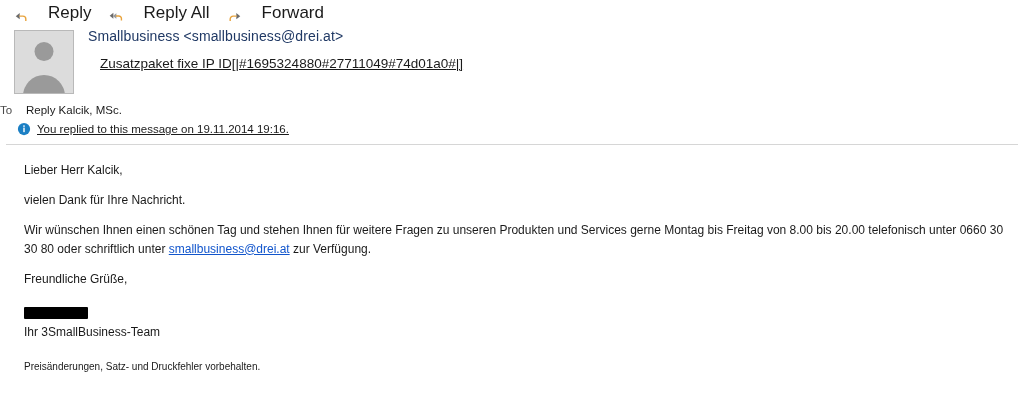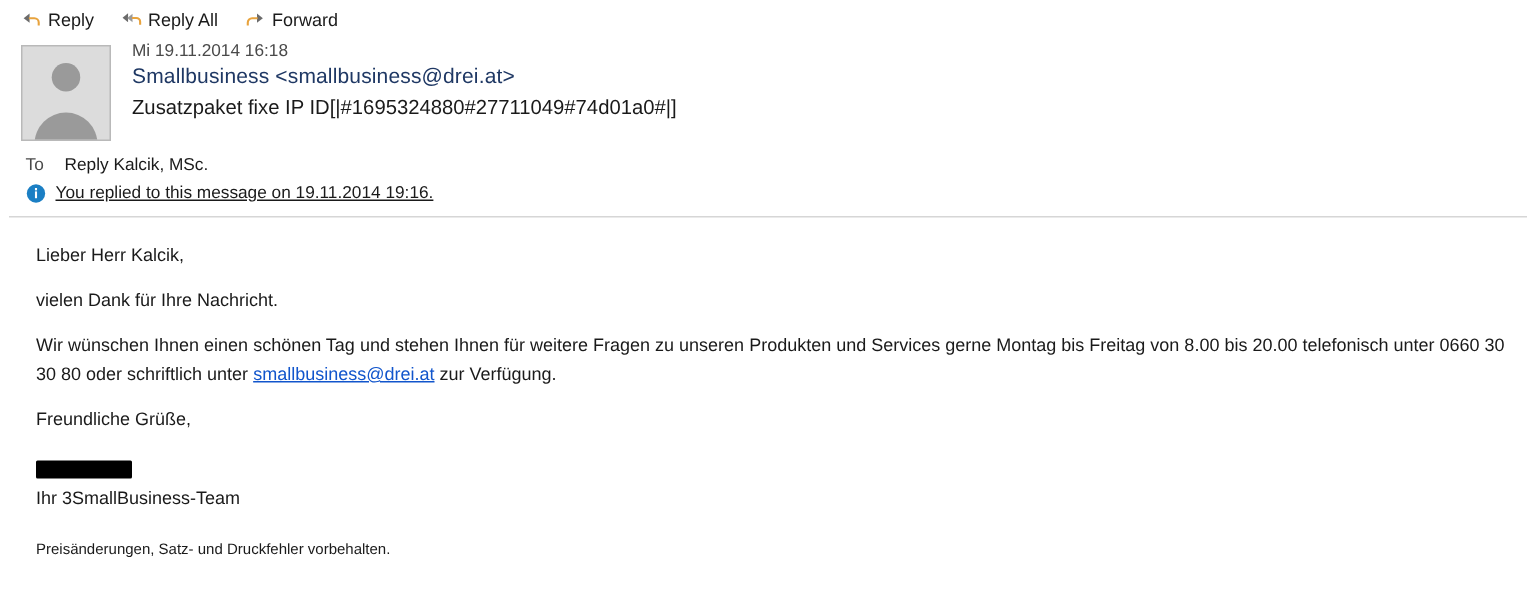--- a/index.html
+++ b/index.html
@@ -19,23 +19,23 @@
   
   .toolbar {
     display: flex;
     align-items: center;
     gap: 14px;
     padding: 3px 12px 0 12px;
     height: 20px;
   }
   .tb-item {
     display: flex;
-    align-items: center;
-    gap: 4px;
-    font-size: 12px;
+    align-items: flex-end;
+    gap: 20px;
+    font-size: 17px;
     color: #1a1a1a;
     cursor: default;
     padding: 1px 2px;
   }
   .tb-ico {
     width: 14px;
     height: 14px;
     display: block;
   }
 
@@ -87,29 +87,30 @@
     font-size: 14px;
     color: #1f3864;
     font-weight: normal;
     letter-spacing: 0.1px;
     margin: 0 0 6px 0;
     white-space: nowrap;
   }
   .subject-line {
     font-size: 13.5px;
     color: #1a1a1a;
-    margin: 0;
+    margin: 12px;
     white-space: nowrap;
+    text-decoration: underline;
   }
 
   .to-row {
     display: flex;
     align-items: baseline;
     gap: 14px;
-    padding: 10px 0 0 17px;
+    padding: 10px 0 0 0;
     font-size: 11.5px;
   }
   .to-label { color: #4a4a4a; width: 12px; }
   .to-value { color: #1a1a1a; }
 
   .info-row {
     display: flex;
     align-items: center;
     gap: 6px;
     padding: 6px 0 0 17px;
@@ -196,21 +197,20 @@
     <span>Forward</span>
   </div>
 </div>
 
 <div class="header">
   <div class="avatar">
     <div class="head"></div>
     <div class="body"></div>
   </div>
   <div class="hdr-text">
-    <p class="date-line">Mi 19.11.2014 16:18</p>
     <p class="from-line">Smallbusiness &lt;smallbusiness@drei.at&gt;</p>
     <p class="subject-line">Zusatzpaket fixe IP ID[|#1695324880#27711049#74d01a0#|]</p>
   </div>
 </div>
 
 <div class="to-row">
   <span class="to-label">To</span>
   <span class="to-value">Reply Kalcik, MSc.</span>
 </div>
 

